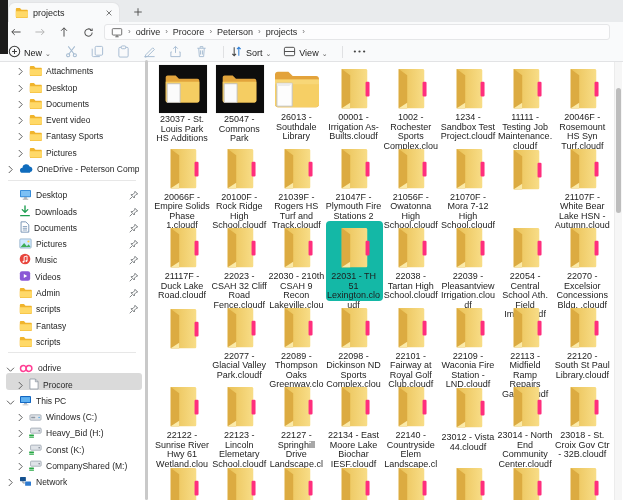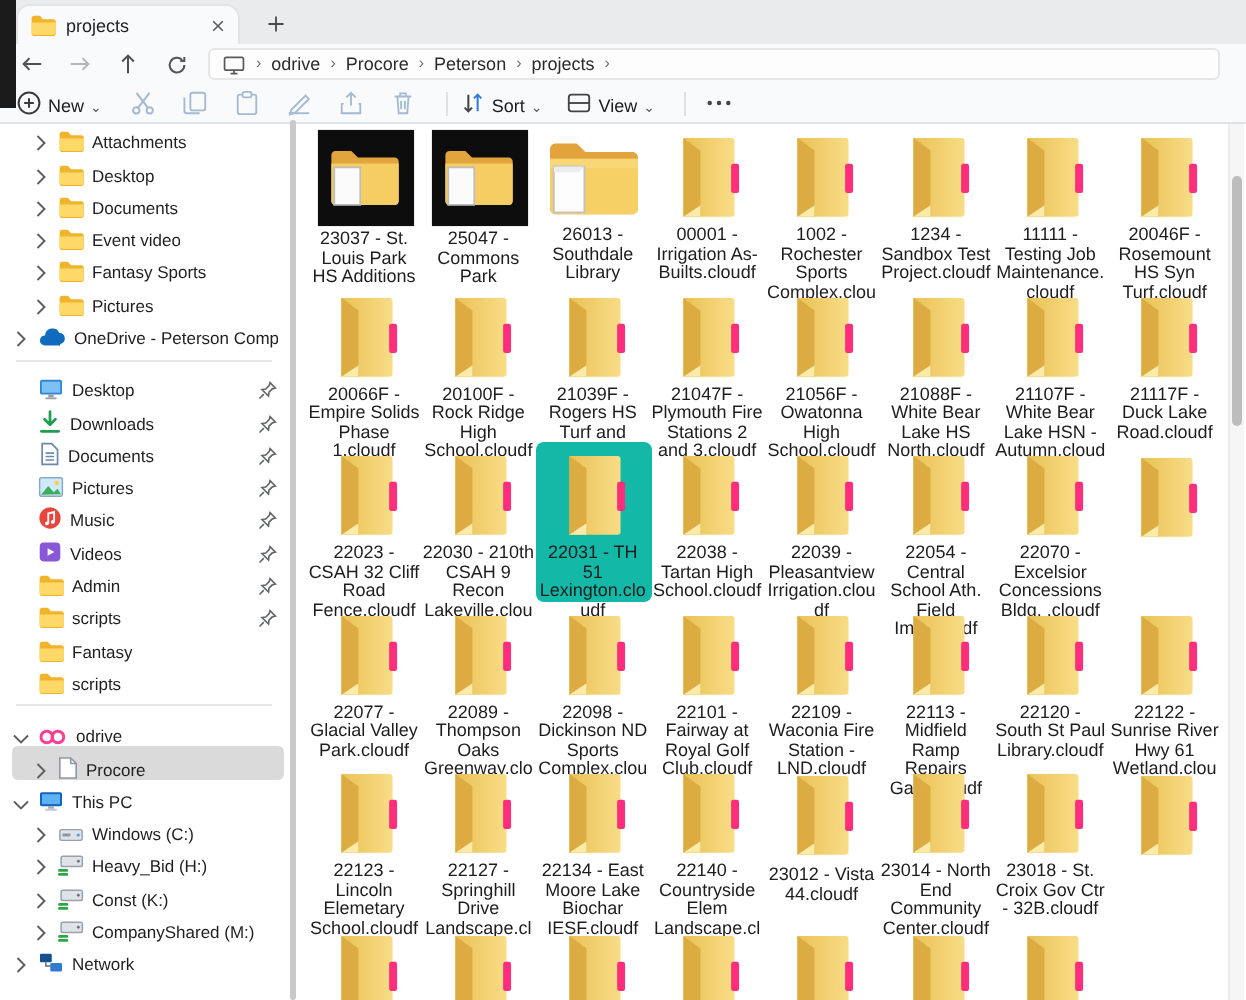--- a/index.html
+++ b/index.html
@@ -791,21 +791,37 @@
                 <stop offset="0" stop-color="#eac156"></stop>
                 <stop offset="1" stop-color="#f8dd87"></stop>
               </linearGradient>
             </defs>
             <path d="M6 4h25.5c.8 0 1.5.7 1.5 1.5V44c0 .8-.7 1.5-1.5 1.5H6z" fill="url(#cfg)"></path>
             <path d="M6 4l9 6.5V45.5H6z" fill="#dcab41"></path>
             <path d="M6 45.5l9-6V45.5z" fill="#fbeaa8"></path>
             <rect x="31.2" y="17.5" width="4.2" height="15.5" rx="1.2" fill="#ff2e7d"></rect>
           </svg>
         </div>
-        <div class="glabel">21088F - White Bear Lake HS North.cloudf</div>
+        <div class="glabel">21070F - Mora 7-12 High School.cloudf</div>
+      </div>
+      <div class="cell">
+        <div class="gicon">
+          <svg width="36" height="46" viewBox="0 0 38 48">
+            <defs>
+              <linearGradient id="cfg" x1="0" y1="0" x2="1" y2="0">
+                <stop offset="0" stop-color="#eac156"></stop>
+                <stop offset="1" stop-color="#f8dd87"></stop>
+              </linearGradient>
+            </defs>
+            <path d="M6 4h25.5c.8 0 1.5.7 1.5 1.5V44c0 .8-.7 1.5-1.5 1.5H6z" fill="url(#cfg)"></path>
+            <path d="M6 4l9 6.5V45.5H6z" fill="#dcab41"></path>
+            <path d="M6 45.5l9-6V45.5z" fill="#fbeaa8"></path>
+            <rect x="31.2" y="17.5" width="4.2" height="15.5" rx="1.2" fill="#ff2e7d"></rect>
+          </svg>
+        </div>
       </div>
       <div class="cell">
         <div class="gicon">
           <svg width="36" height="46" viewBox="0 0 38 48">
             <defs>
               <linearGradient id="cfg" x1="0" y1="0" x2="1" y2="0">
                 <stop offset="0" stop-color="#eac156"></stop>
                 <stop offset="1" stop-color="#f8dd87"></stop>
               </linearGradient>
             </defs>

